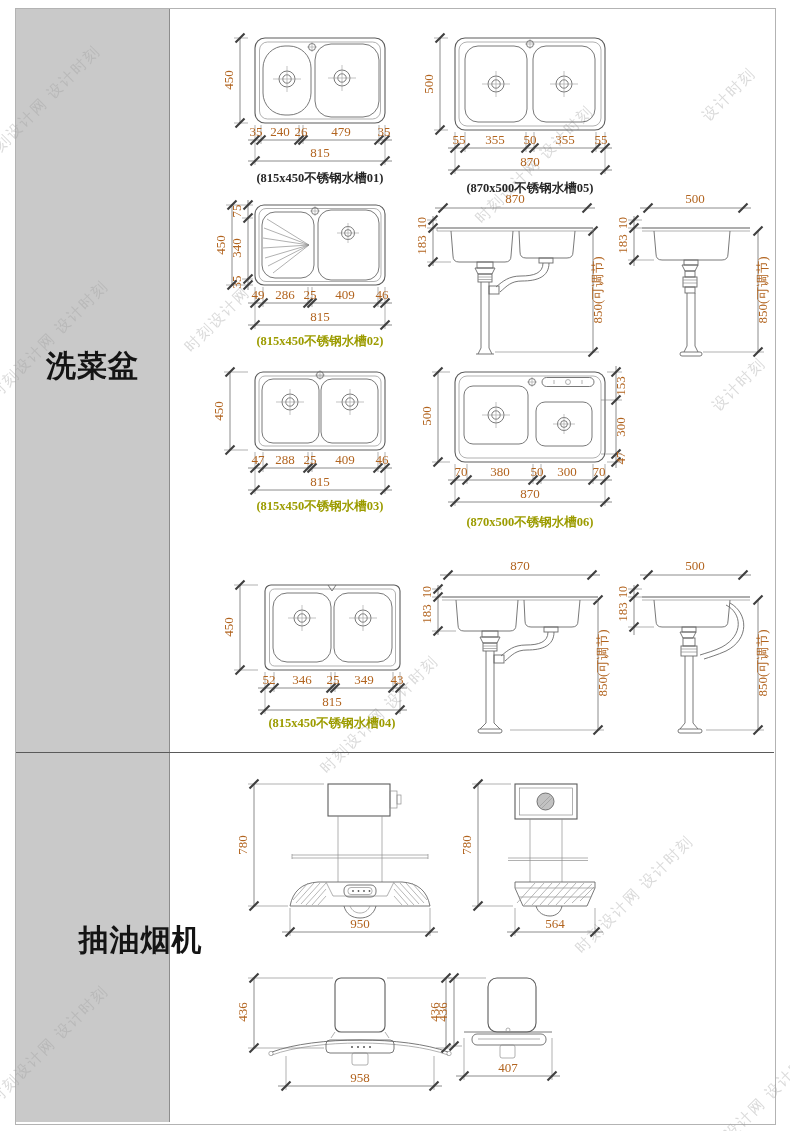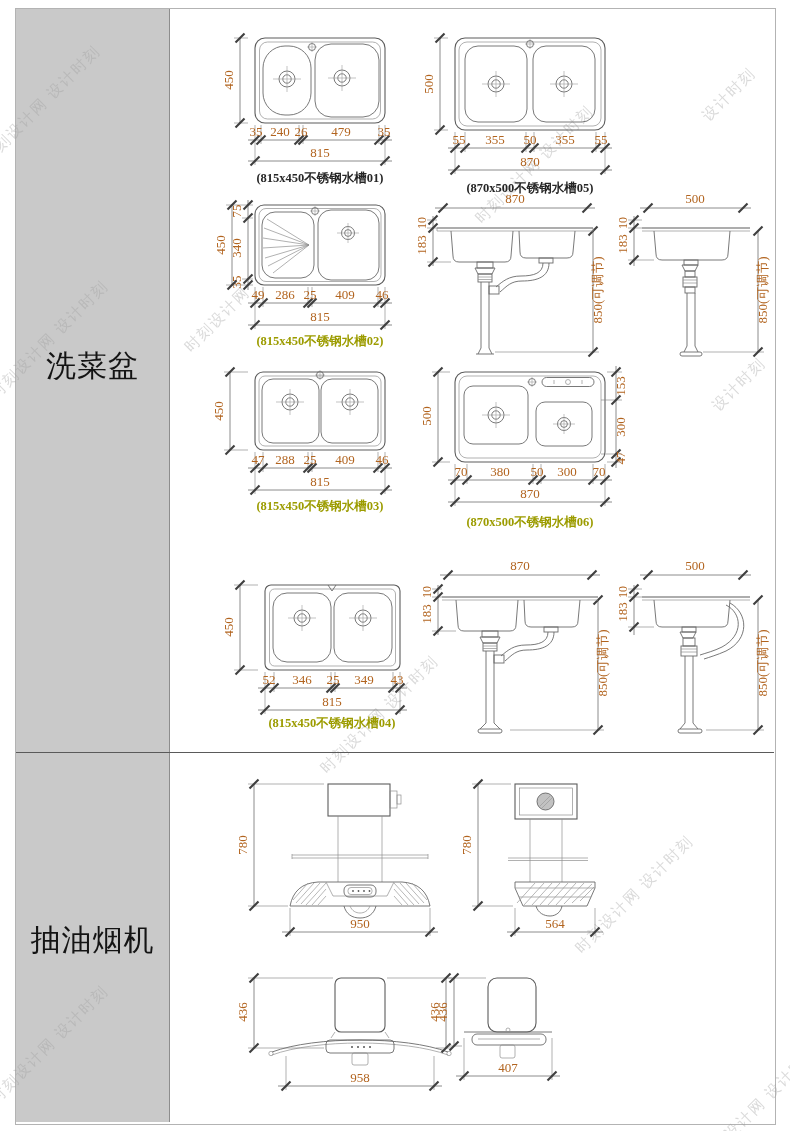--- a/index.html
+++ b/index.html
@@ -2,21 +2,21 @@
 <html><head>
 <meta charset="utf-8">
 <style>
   html,body{margin:0;padding:0;background:#ffffff;}
   #page{position:relative;width:790px;height:1131px;background:#ffffff;overflow:hidden;
         font-family:"Liberation Sans",sans-serif;}
   .sheet{position:absolute;left:15px;top:8px;width:759px;height:1115px;border:1px solid #b3b3b3;background:#ffffff;}
   .sidebar{position:absolute;left:16px;top:9px;width:153px;height:1113px;background:#c9c9c9;border-right:1px solid #8d8d8d;}
   .divider{position:absolute;left:16px;top:752px;width:758px;height:0;border-top:1.5px solid #5a5a5a;z-index:4;}
   .section-label{position:absolute;left:16px;width:153px;text-align:center;color:#141414;
-                 font-size:30px;font-weight:400;letter-spacing:1px;z-index:5;}
+                 font-size:30px;font-weight:700;letter-spacing:1px;z-index:5;}
   .wm{position:absolute;color:#9f9f9f;opacity:.38;font-size:15px;white-space:nowrap;
       transform:rotate(-45deg);z-index:1;pointer-events:none;letter-spacing:2px;}
   svg{position:absolute;overflow:visible;z-index:3;}
   svg text{font-family:"Liberation Serif",serif;}
   .dim{fill:#b2641f;font-size:13px;}
   .dimsm{fill:#b2641f;font-size:12px;}
   .cap{fill:#262626;font-size:12.5px;font-weight:bold;}
   .cap-o{fill:#9c9c00;}
   .ln{stroke:#5c5c5c;stroke-width:1.1;fill:none;}
   .ln2{stroke:#8f8f8f;stroke-width:0.7;fill:none;}
@@ -53,21 +53,21 @@
         <line x1="0" y1="-5" x2="0" y2="5" stroke="#9a9a9a" stroke-width="0.6"></line>
       </g>
     </defs>
   </svg>
 
   <div class="sheet"></div>
   <div class="sidebar"></div>
   <div class="divider"></div>
 
   <div class="section-label" style="top:346px;">洗菜盆</div>
-  <div class="section-label" style="top:920px;">抽油烟机</div>
+  <div class="section-label" style="top:920px;padding-left:48px;">抽油烟机</div>
 
   <div class="wm" style="left:-38px;top:95px;">时刻设计网 设计时刻</div>
   <div class="wm" style="left:455px;top:155px;">时刻设计网 设计时刻</div>
   <div class="wm" style="left:695px;top:85px;">设计时刻</div>
   <div class="wm" style="left:-30px;top:330px;">时刻设计网 设计时刻</div>
   <div class="wm" style="left:705px;top:375px;">设计时刻</div>
   <div class="wm" style="left:175px;top:310px;">时刻设计网</div>
   <div class="wm" style="left:300px;top:705px;">时刻设计网 设计时刻</div>
   <div class="wm" style="left:555px;top:885px;">时刻设计网 设计时刻</div>
   <div class="wm" style="left:-30px;top:1035px;">时刻设计网 设计时刻</div>

